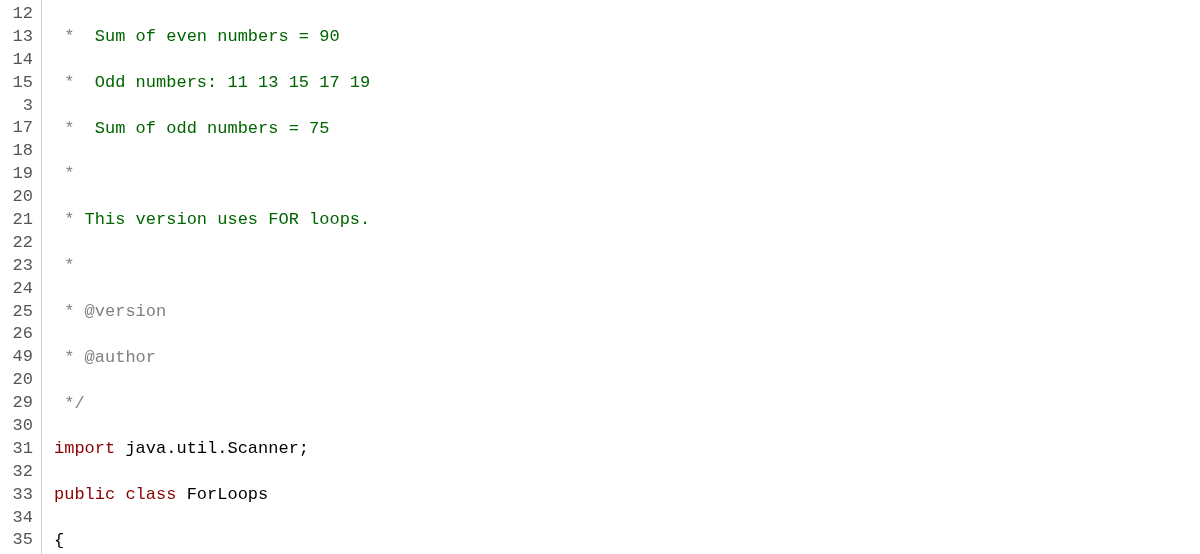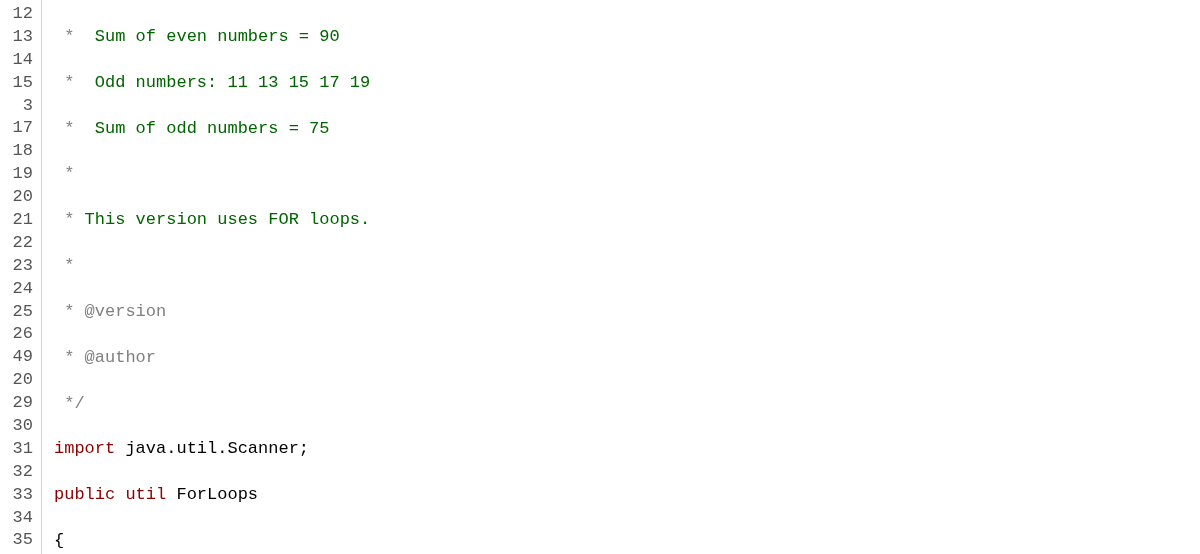--- a/index.html
+++ b/index.html
@@ -74,21 +74,21 @@
 <div class="code-line"><span class="comment"> *  </span><span class="type">Sum of even numbers = 90</span></div>
 <div class="code-line"><span class="comment"> *  </span><span class="type">Odd numbers: 11 13 15 17 19</span></div>
 <div class="code-line"><span class="comment"> *  </span><span class="type">Sum of odd numbers = 75</span></div>
 <div class="code-line"><span class="comment"> *</span></div>
 <div class="code-line"><span class="comment"> * </span><span class="type">This version uses FOR loops.</span></div>
 <div class="code-line"><span class="comment"> *</span></div>
 <div class="code-line"><span class="comment"> * </span><span class="annotation">@version</span></div>
 <div class="code-line"><span class="comment"> * </span><span class="annotation">@author</span></div>
 <div class="code-line"><span class="comment"> */</span></div>
 <div class="code-line"><span class="keyword">import</span><span class="black"> java.util.Scanner;</span></div>
-<div class="code-line"><span class="keyword">public</span><span class="black"> </span><span class="keyword">util</span><span class="black"> </span><span class="black">ForLoops</span></div>
+<div class="code-line"><span class="keyword">public</span><span class="black"> </span><span class="keyword">class</span><span class="black"> </span><span class="black">ForLoops</span></div>
 <div class="code-line"><span class="black">{</span></div>
 
 
 
 
 
 
 
 
 

